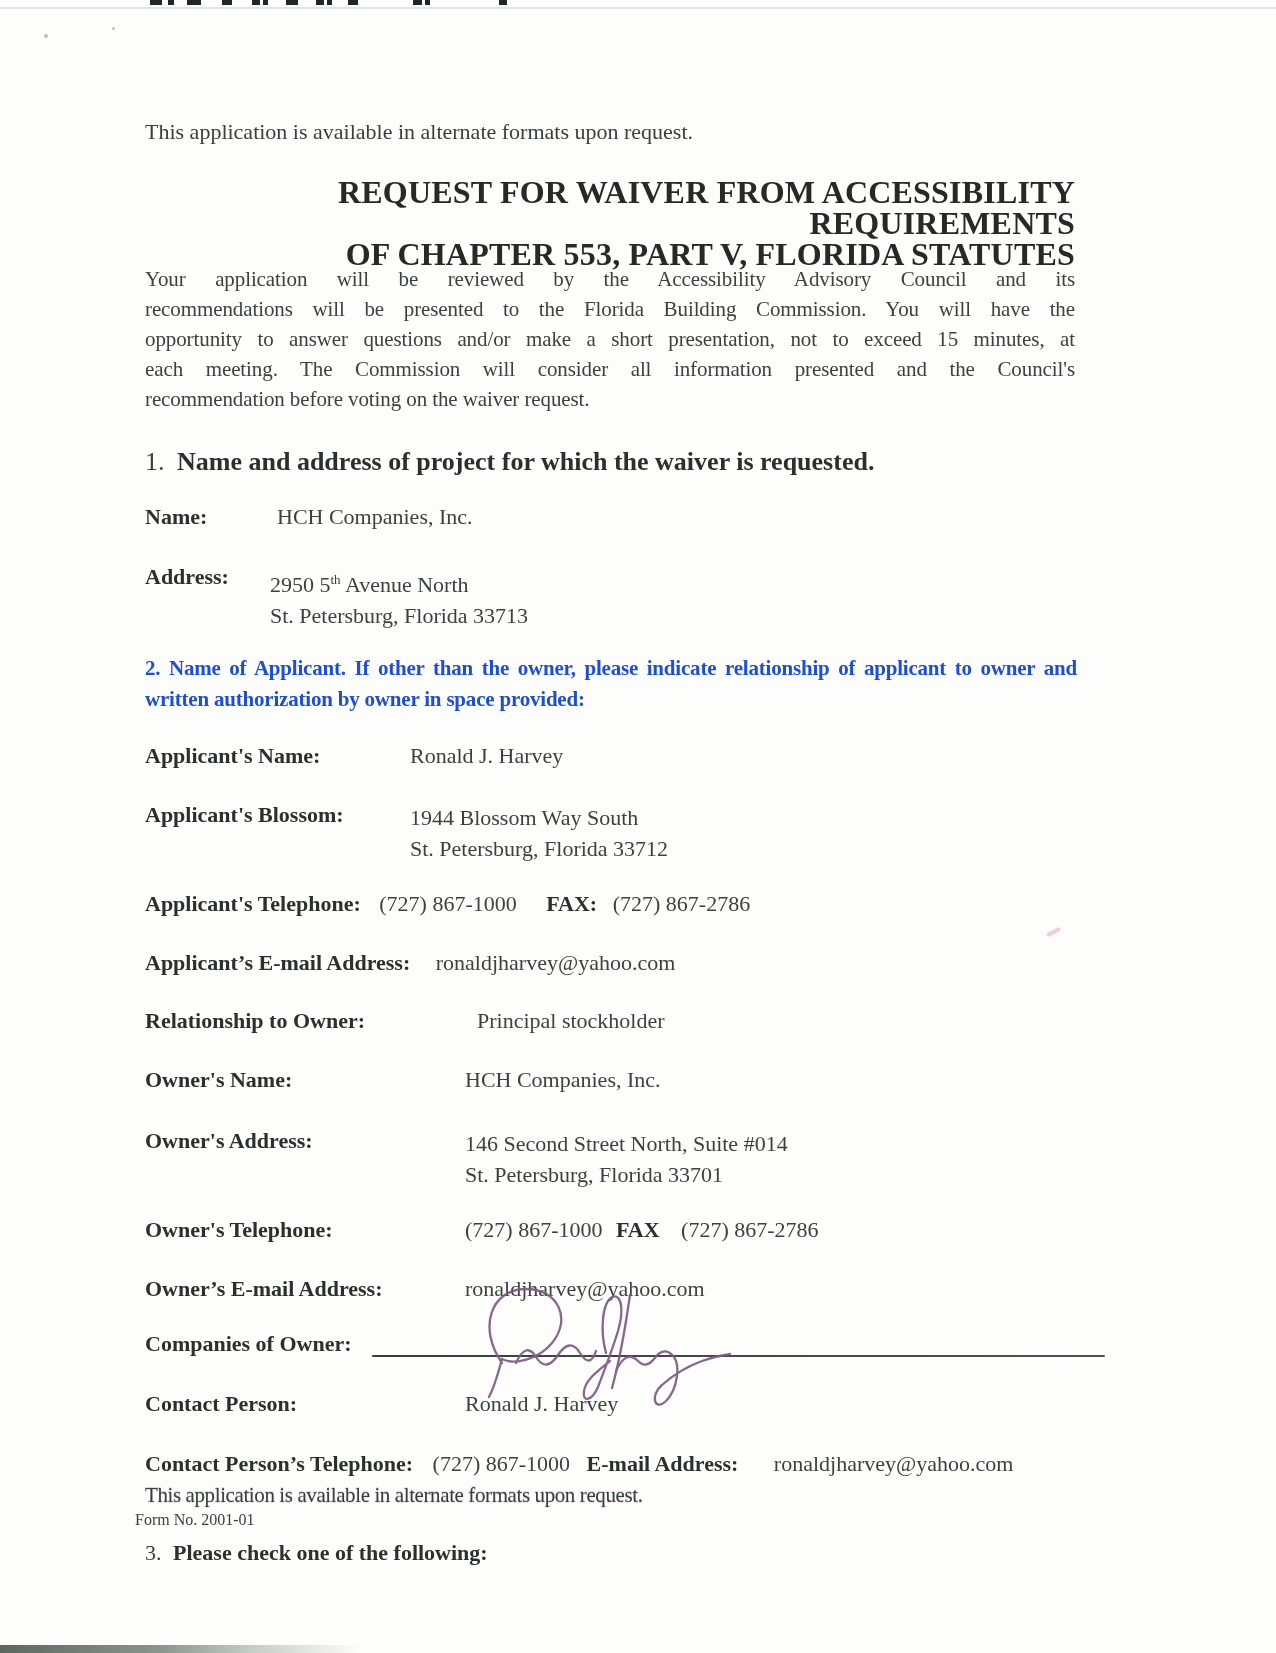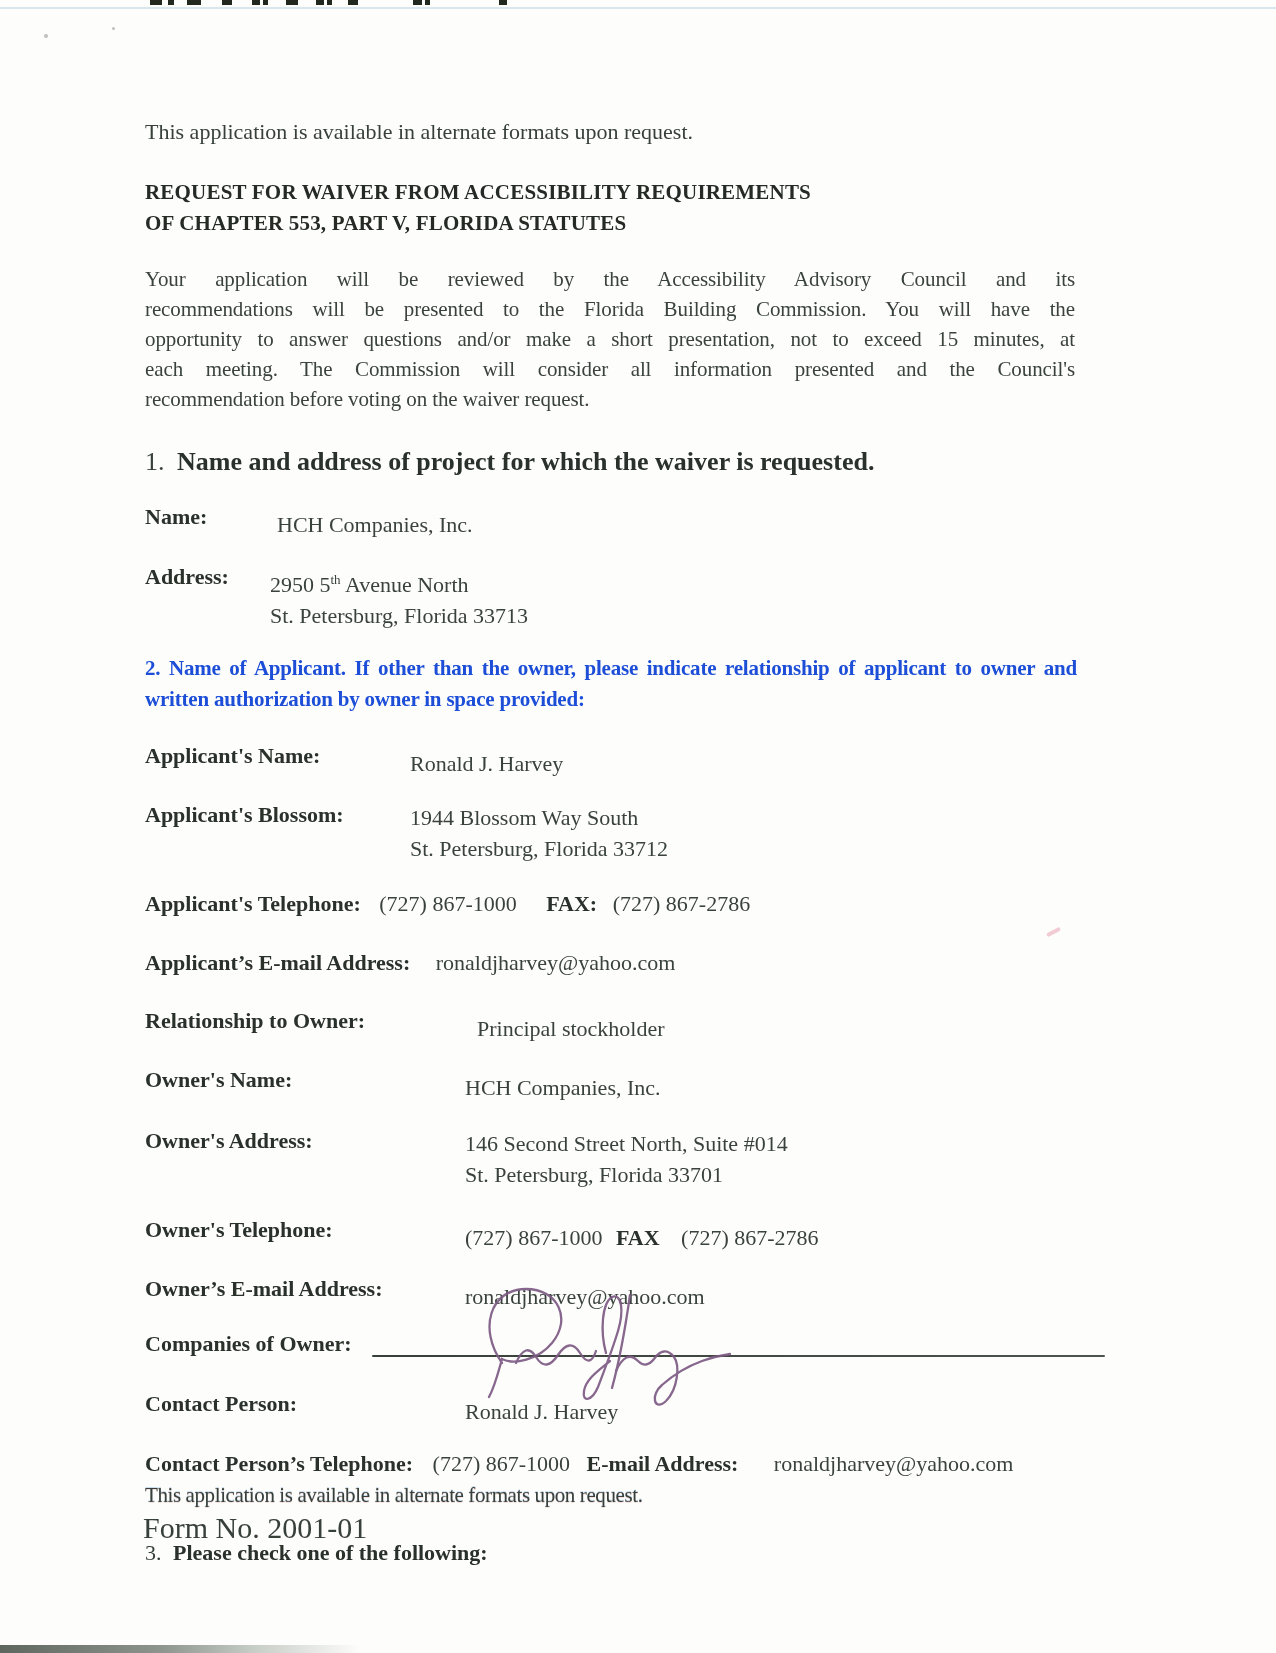--- a/index.html
+++ b/index.html
@@ -13,41 +13,41 @@
   }
   
   .topline{position:absolute;left:0;top:7px;width:1276px;height:2px;background:#cfe0ea;opacity:.8;}
   .frag{position:absolute;top:0;height:5px;background:#23281f;}
   .speck{position:absolute;background:#8a8f8a;opacity:.55;border-radius:50%;}
   .pinkmark{position:absolute;left:1046px;top:930px;width:15px;height:4px;background:#eec3cc;opacity:.85;transform:rotate(-28deg);border-radius:2px;}
   .bottombar{position:absolute;left:0;top:1645px;width:360px;height:8px;
     background:linear-gradient(to right,#5d665f 0%,#8d958e 45%,#c6ccc6 70%,rgba(220,224,220,0) 100%);}
   
   .notice{position:absolute;left:145px;top:119px;font-size:22px;white-space:nowrap;}
-  .title{position:absolute;left:145px;top:177px;width:930px;text-align:left;
-    font-weight:bold;font-size:21px;line-height:31px;color:#252b24;letter-spacing:.2px;}
+  .title{position:absolute;left:145px;top:177px;width:930px;text-align:right;
+    font-weight:bold;font-size:32px;line-height:31px;color:#252b24;letter-spacing:.2px;}
   .intro{position:absolute;left:145px;top:267px;width:930px;font-size:21px;letter-spacing:-.1px;color:#3a423c;}
   .iline{height:30px;text-align:justify;text-align-last:justify;white-space:normal;}
   .iline.last{text-align-last:left;}
   .h1{position:absolute;left:145px;top:447px;font-size:26px;white-space:nowrap;}
   .h2{position:absolute;left:145px;top:653px;width:932px;font-weight:bold;font-size:21px;
     letter-spacing:-.2px;line-height:31px;text-align:justify;color:#1d4ed8;}
   .h3{position:absolute;left:145px;top:1540px;font-size:22px;white-space:nowrap;}
   .row{position:absolute;left:145px;font-size:22px;white-space:nowrap;}
   .lbl{font-weight:bold;color:#2a312b;}
   .val{color:#3a423c;}
-  .vabs{position:absolute;top:8px;}
+  .vabs{position:absolute;top:0;}
   .vblock{position:absolute;top:0;line-height:31px;}
   sup{font-size:13px;}
   .sigline{position:absolute;left:372px;top:1355px;width:733px;height:2px;
     background:linear-gradient(to right,#383f39,#4d544d);border-radius:1px;}
   .sigsvg{position:absolute;left:440px;top:1283px;pointer-events:none;}
   .notice2{position:absolute;left:145px;top:1483px;font-size:21px;letter-spacing:-.4px;white-space:nowrap;
     text-shadow:0 -1px 0 rgba(90,150,220,.30),0 1px 0 rgba(215,110,110,.22);}
-  .formno{position:absolute;left:143px;top:1511px;font-size:30px;white-space:nowrap;}
+  .formno{position:absolute;left:135px;top:1511px;font-size:16px;white-space:nowrap;}
 </style>
 </head>
 <body>
 
 <div class="page">
 
   <div class="topline"></div>
   <div>
     <span class="frag" style="left:150px;width:12px;"></span>
     <span class="frag" style="left:168px;width:6px;"></span>

